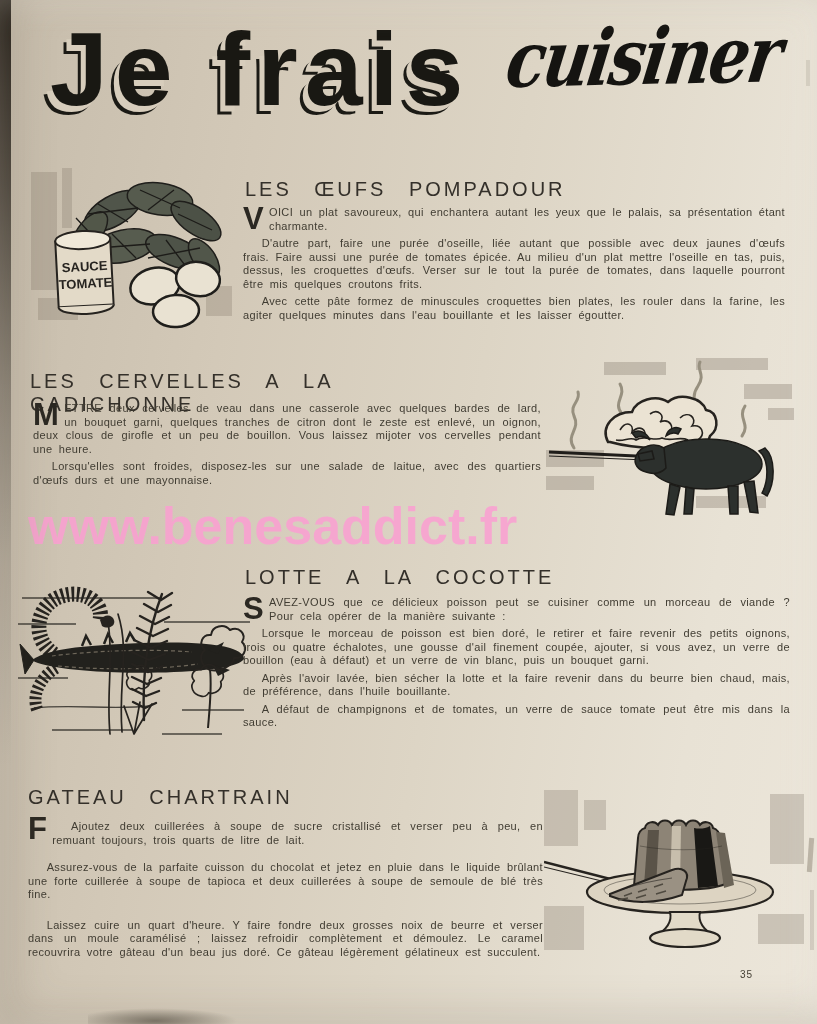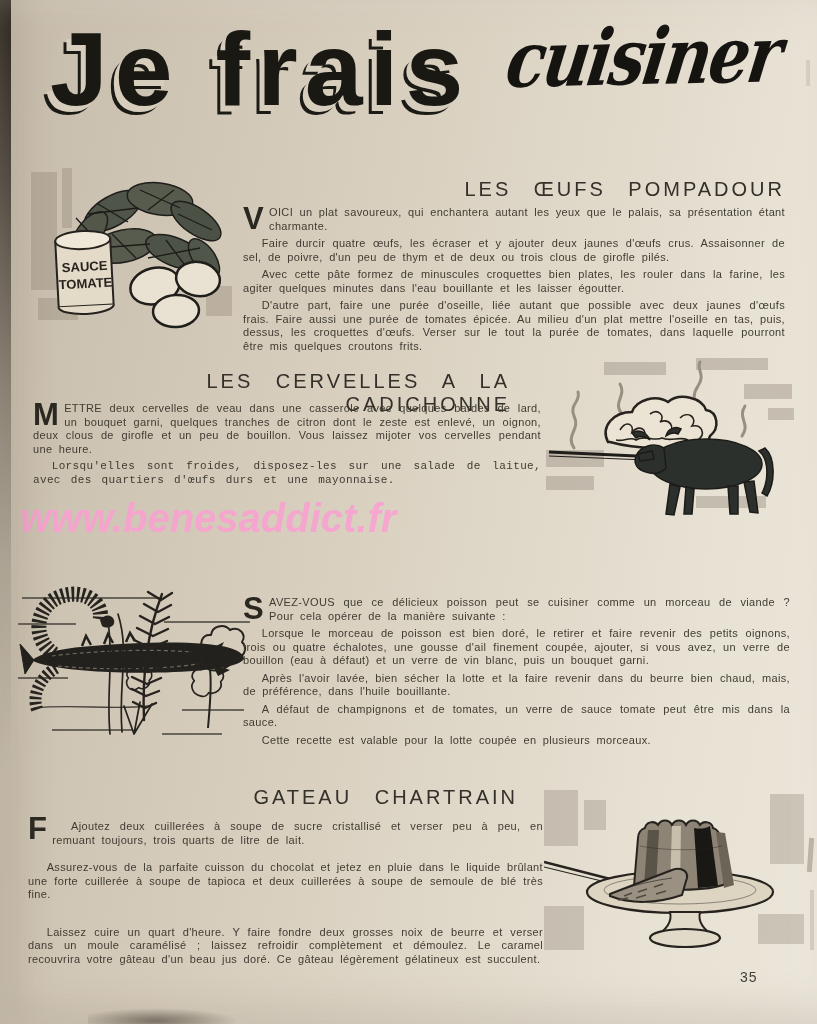--- a/index.html
+++ b/index.html
@@ -41,48 +41,48 @@
   .t-script{
     display:inline-block;vertical-align:18px;margin-left:26px;
     font-family:"DejaVu Serif", serif;
     font-style:italic;font-weight:700;font-size:78px;
     transform:skewX(-9deg) scaleX(.82) rotate(-1deg);transform-origin:left bottom;
     color:#151411;letter-spacing:-3px;
   }
 
   
   .rh{
-    position:absolute;margin:0;text-align:right;
+    position:absolute;margin:0;text-align:left;
     font-weight:400;font-size:20px;letter-spacing:3px;word-spacing:14px;
     color:#34302a;
   }
   
   .body{
     position:absolute;text-align:justify;
     font-size:11px;line-height:1.23;letter-spacing:.35px;word-spacing:3px;
     color:#403c32;
   }
   .body p{margin:0 0 4px 0;text-indent:1.7em;}
   .body p.lead{text-indent:0;}
   .dropcap{
     float:left;font-size:31px;line-height:24px;font-weight:700;
     margin:1px 5px 0 0;color:#2b2822;
   }
   
   figure{position:absolute;margin:0;}
   figure svg{display:block;}
 
   .watermark{
-    position:absolute;left:20px;top:496px;width:540px;
-    font-weight:700;font-size:40px;letter-spacing:0px;
-    color:#fb9fd2;opacity:.85;white-space:nowrap;font-style:italic;
+    position:absolute;left:28px;top:496px;width:540px;
+    font-weight:700;font-size:52px;letter-spacing:0px;
+    color:#fb9fd2;opacity:.85;white-space:nowrap;
   }
   .pageno{
     position:absolute;left:740px;top:969px;
-    font-size:14px;color:#443f34;letter-spacing:1px;
+    font-size:10px;color:#443f34;letter-spacing:1px;
   }
 </style>
 </head>
 <body>
 
 <div class="page">
 
   <div class="edge-left"></div>
   <div class="smudge-bottom"></div>
   <div class="fold-mark fm1"></div>
@@ -125,29 +125,28 @@
         <ellipse cx="127" cy="120" rx="25" ry="18" transform="rotate(-14 127 120)"></ellipse>
         <ellipse cx="170" cy="113" rx="22" ry="17" transform="rotate(10 170 113)"></ellipse>
         <ellipse cx="148" cy="145" rx="23" ry="16" transform="rotate(-4 148 145)"></ellipse>
       </g>
     </svg>
   </figure>
 
   <h2 class="rh" style="left:245px;top:178px;width:540px;">LES ŒUFS POMPADOUR</h2>
   <div class="body" style="left:243px;top:206px;width:542px;">
     <p class="lead"><span class="dropcap">V</span><span>OICI un plat savoureux, qui enchantera autant les yeux que le palais, sa présentation étant charmante.</span></p>
-    <p>Faire durcir quatre œufs, les écraser et y ajouter deux jaunes d'œufs crus. Assaisonner de sel, de poivre, d'un peu de thym et de deux ou trois clous de girofle pilés.</p>
+    <p>D'autre part, faire une purée d'oseille, liée autant que possible avec deux jaunes d'œufs frais. Faire aussi une purée de tomates épicée. Au milieu d'un plat mettre l'oseille en tas, puis, dessus, les croquettes d'œufs. Verser sur le tout la purée de tomates, dans laquelle pourront être mis quelques croutons frits.</p>
     <p>Avec cette pâte formez de minuscules croquettes bien plates, les rouler dans la farine, les agiter quelques minutes dans l'eau bouillante et les laisser égoutter.</p>
-    <p>D'autre part, faire une purée d'oseille, liée autant que possible avec deux jaunes d'œufs frais. Faire aussi une purée de tomates épicée. Au milieu d'un plat mettre l'oseille en tas, puis, dessus, les croquettes d'œufs. Verser sur le tout la purée de tomates, dans laquelle pourront être mis quelques croutons frits.</p>
   </div>
 
   <h2 class="rh" style="left:30px;top:370px;width:480px;">LES CERVELLES A LA CADICHONNE</h2>
   <div class="body" style="left:33px;top:402px;width:508px;">
     <p class="lead"><span class="dropcap">M</span><span>ETTRE deux cervelles de veau dans une casserole avec quelques bardes de lard, un bouquet garni, quelques tranches de citron dont le zeste est enlevé, un oignon, deux clous de girofle et un peu de bouillon. Vous laissez mijoter vos cervelles pendant une heure.</span></p>
-    <p style="margin-top:0;font-family:Liberation Mono, monospace;">Lorsqu'elles sont froides, disposez-les sur une salade de laitue, avec des quartiers d'œufs durs et une mayonnaise.</p>
+    <p style="margin-top:0;">Lorsqu'elles sont froides, disposez-les sur une salade de laitue, avec des quartiers d'œufs durs et une mayonnaise.</p>
   </div>
 
   <figure style="left:546px;top:356px;">
     <svg width="250" height="164" viewBox="0 0 250 164">
       <g opacity="0.45" fill="#9b9184">
         <rect x="58" y="6" width="62" height="13"></rect>
         <rect x="150" y="2" width="72" height="12"></rect>
         <rect x="198" y="28" width="48" height="15"></rect>
         <rect x="222" y="52" width="26" height="12"></rect>
         <rect x="0" y="94" width="58" height="17"></rect>
@@ -213,34 +212,34 @@
       </g>
       <g stroke="#26231f" stroke-width="2" fill="none" stroke-linejoin="round">
         <path d="M196,170 C198,146 200,128 198,112"></path>
         <path d="M198,112 c-9,-4 -12,-14 -5,-20 c-7,-6 -3,-16 6,-15 c1,-9 13,-12 19,-5 c9,-4 17,4 12,12 c7,7 1,17 -8,16 c-1,8 -14,14 -24,12 z"></path>
         <path d="M206,146 c-10,-2 -14,-12 -8,-18 c-6,-7 0,-15 8,-13 c3,-8 14,-8 18,-1 c8,0 11,10 5,15 c3,8 -6,16 -14,13 c-2,4 -6,5 -9,4 z" transform="translate(14,14) scale(0.85)"></path>
         <path d="M186,160 c-9,0 -13,-9 -8,-15 c-5,-6 1,-13 8,-11 c3,-7 12,-6 15,0 c7,1 8,10 3,14 c2,7 -7,13 -13,9 z" transform="translate(-26,4) scale(0.8)"></path>
       </g>
     </svg>
   </figure>
 
+  <h2 class="rh" style="left:245px;top:566px;width:545px;">LOTTE A LA COCOTTE</h2>
   <div class="body" style="left:243px;top:596px;width:547px;">
     <p class="lead"><span class="dropcap">S</span><span>AVEZ-VOUS que ce délicieux poisson peut se cuisiner comme un morceau de viande ? Pour cela opérer de la manière suivante :</span></p>
     <p>Lorsque le morceau de poisson est bien doré, le retirer et faire revenir des petits oignons, trois ou quatre échalotes, une gousse d'ail finement coupée, ajouter, si vous avez, un verre de bouillon (eau à défaut) et un verre de vin blanc, puis un bouquet garni.</p>
     <p>Après l'avoir lavée, bien sécher la lotte et la faire revenir dans du beurre bien chaud, mais, de préférence, dans l'huile bouillante.</p>
     <p>A défaut de champignons et de tomates, un verre de sauce tomate peut être mis dans la sauce.</p>
-    <p>Cette recette est valable pour la lotte coupée en plusieurs morceaux.</p>
   </div>
 
   <h2 class="rh" style="left:28px;top:786px;width:490px;">GATEAU CHARTRAIN</h2>
   <div class="body" style="left:28px;top:816px;width:515px;">
     <p class="lead"><span class="dropcap">F</span></p>
     <p>Ajoutez deux cuillerées à soupe de sucre cristallisé et verser peu à peu, en remuant toujours, trois quarts de litre de lait.</p>
     <p style="margin-top:14px;">Assurez-vous de la parfaite cuisson du chocolat et jetez en pluie dans le liquide brûlant une forte cuillerée à soupe de tapioca et deux cuillerées à soupe de semoule de blé très fine.</p>
-    <p style="margin-top:24px;">Laissez cuire un quart d'heure. Y faire fondre deux grosses noix de beurre et verser dans un moule caramélisé ; laissez refroidir complètement et démoulez. Le caramel recouvrira votre gâteau d'un beau jus doré. Ce gâteau légèrement gélatineux est succulent.</p>
+    <p style="margin-top:17px;">Laissez cuire un quart d'heure. Y faire fondre deux grosses noix de beurre et verser dans un moule caramélisé ; laissez refroidir complètement et démoulez. Le caramel recouvrira votre gâteau d'un beau jus doré. Ce gâteau légèrement gélatineux est succulent.</p>
   </div>
 
   <figure style="left:544px;top:786px;">
     <svg width="262" height="170" viewBox="0 0 262 170">
       <g opacity="0.4" fill="#9b9184">
         <rect x="0" y="4" width="34" height="56"></rect>
         <rect x="40" y="14" width="22" height="30"></rect>
         <rect x="226" y="8" width="34" height="70"></rect>
         <rect x="0" y="120" width="40" height="44"></rect>
         <rect x="214" y="128" width="46" height="30"></rect>

